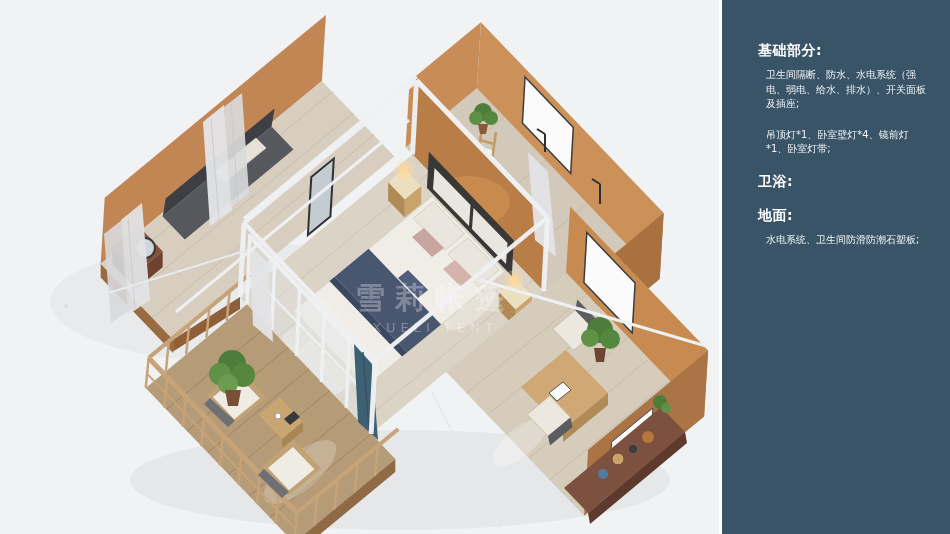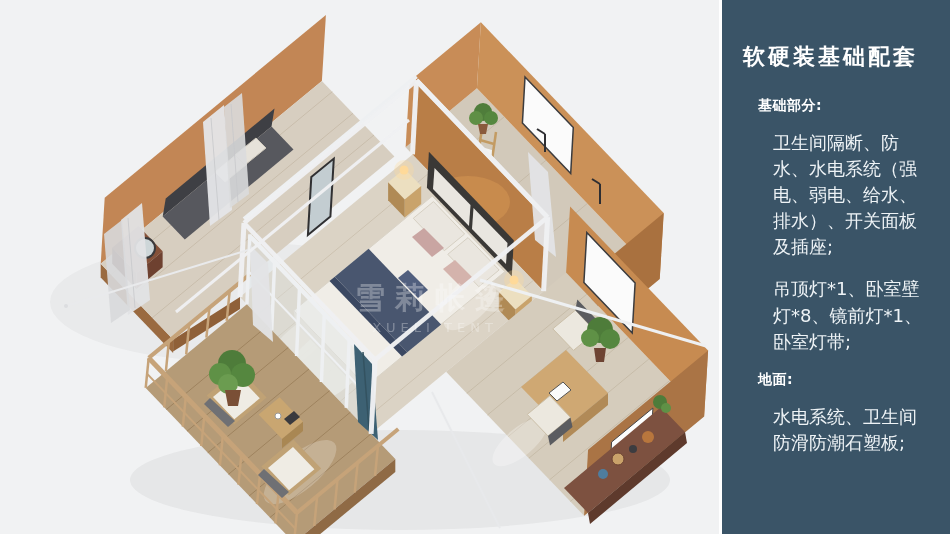--- a/index.html
+++ b/index.html
@@ -6,21 +6,21 @@
   #stage{position:relative;width:950px;height:534px;overflow:hidden;
          background:#f1f2f3;font-family:"DejaVu Sans","Liberation Sans",sans-serif;}
   #render-area{position:absolute;left:0;top:12px;width:719px;height:534px;}
   #render-area svg{display:block;}
   #sidebar{position:absolute;right:0;top:0;width:231px;height:534px;
            background:#3a5467;border-left:3px solid #ffffff;box-sizing:border-box;
            color:#ffffff;padding:42px 13px 0 21px;}
   #sidebar .title{font-size:22px;font-weight:bold;letter-spacing:3px;margin:0 0 25px 0;white-space:nowrap;}
   .section{margin:0 0 16px 15px;}
   .section h2{font-size:14px;font-weight:bold;margin:0 0 3px 0;letter-spacing:.5px;}
-  .section p{font-size:18px;line-height:1.45;margin:15px;color:#eef3f6;}
+  .section p{font-size:10px;line-height:1.45;margin:8px;color:#eef3f6;}
 </style>
 </head>
 <body>
 
 <div id="stage">
 
   <div id="render-area">
   <svg width="719" height="534" viewBox="0 0 719 534" xmlns="http://www.w3.org/2000/svg">
 
     <rect x="0" y="0" width="719" height="534" fill="#f1f2f3"></rect>
@@ -319,35 +319,35 @@
     </g>
 
     <g fill="#ffffff" opacity="0.3" text-anchor="middle">
       <text x="435" y="296" font-size="30" letter-spacing="10" font-weight="bold">雪莉帐篷</text>
       <text x="435" y="320" font-size="13" letter-spacing="5">XUELI TENT</text>
     </g>
   </svg>
   </div>
 
   <div id="sidebar">
-    <h1 class="title">软硬装基础配套</h1>
 
     <div class="section">
       <h2>基础部分:</h2>
       <p>卫生间隔断、防水、水电系统（强电、弱电、给水、排水）、开关面板及插座;</p>
     </div>
 
     <div class="section">
     </div>
 
     <div class="section">
-      <p>吊顶灯*1、卧室壁灯*8、镜前灯*1、卧室灯带;</p>
-    </div>
-
-    <div class="section">
+      <p>吊顶灯*1、卧室壁灯*4、镜前灯*1、卧室灯带;</p>
+    </div>
+
+    <div class="section">
+      <h2>卫浴:</h2>
     </div>
 
     <div class="section">
       <h2>地面:</h2>
       <p>水电系统、卫生间防滑防潮石塑板;</p>
     </div>
   </div>
 
 </div>
 

